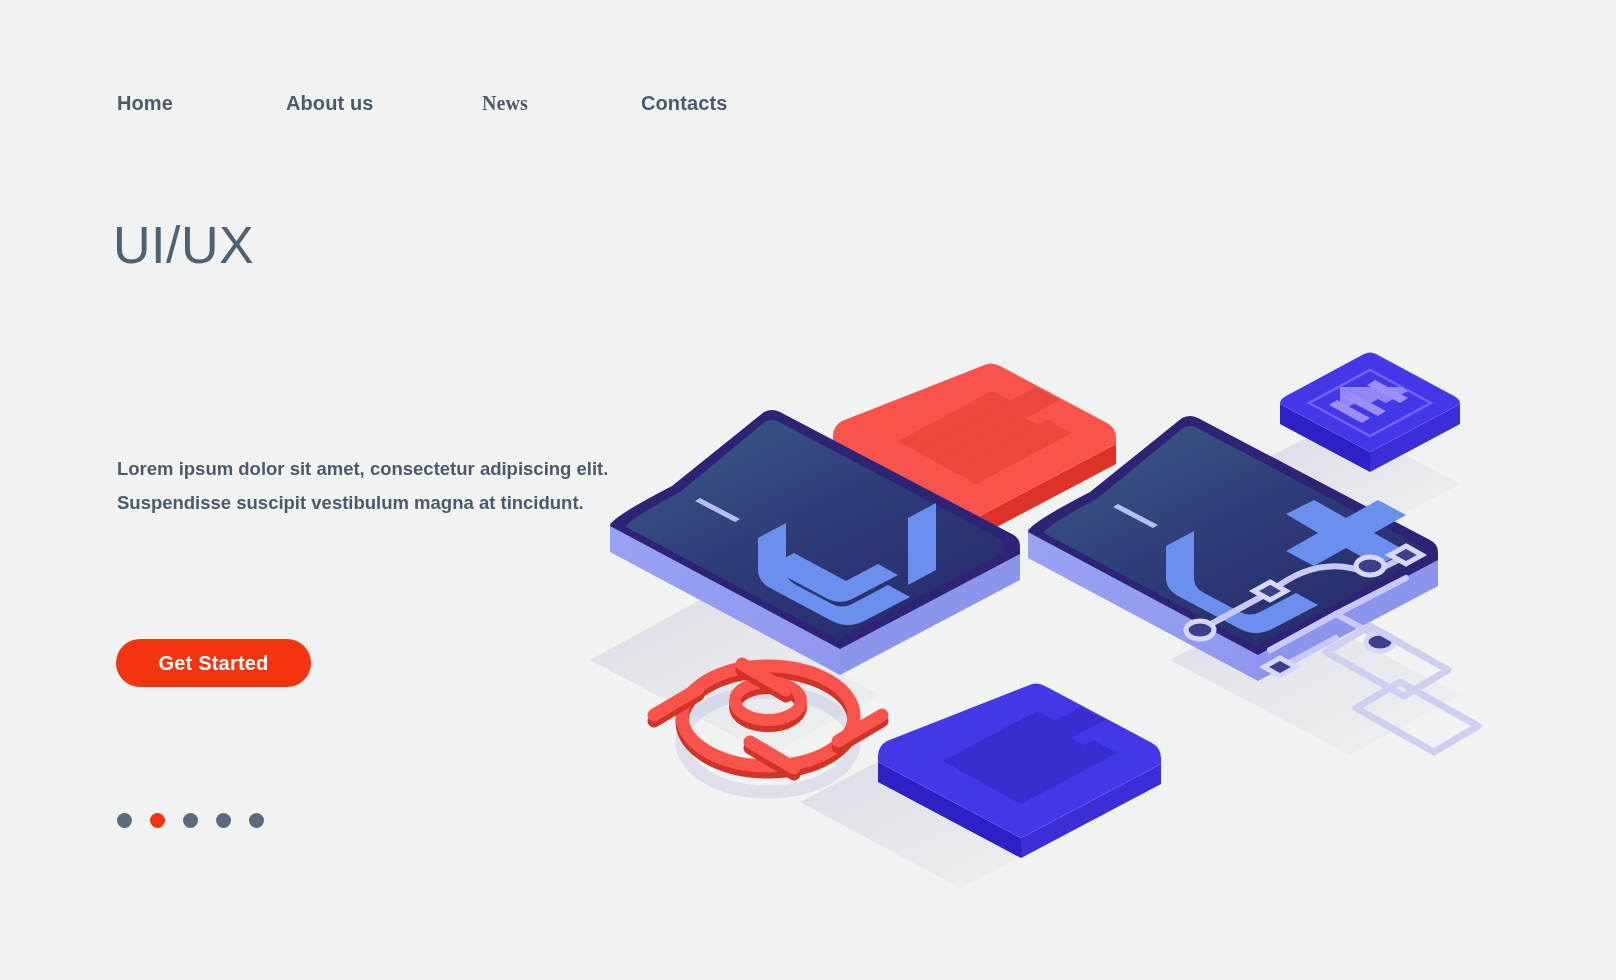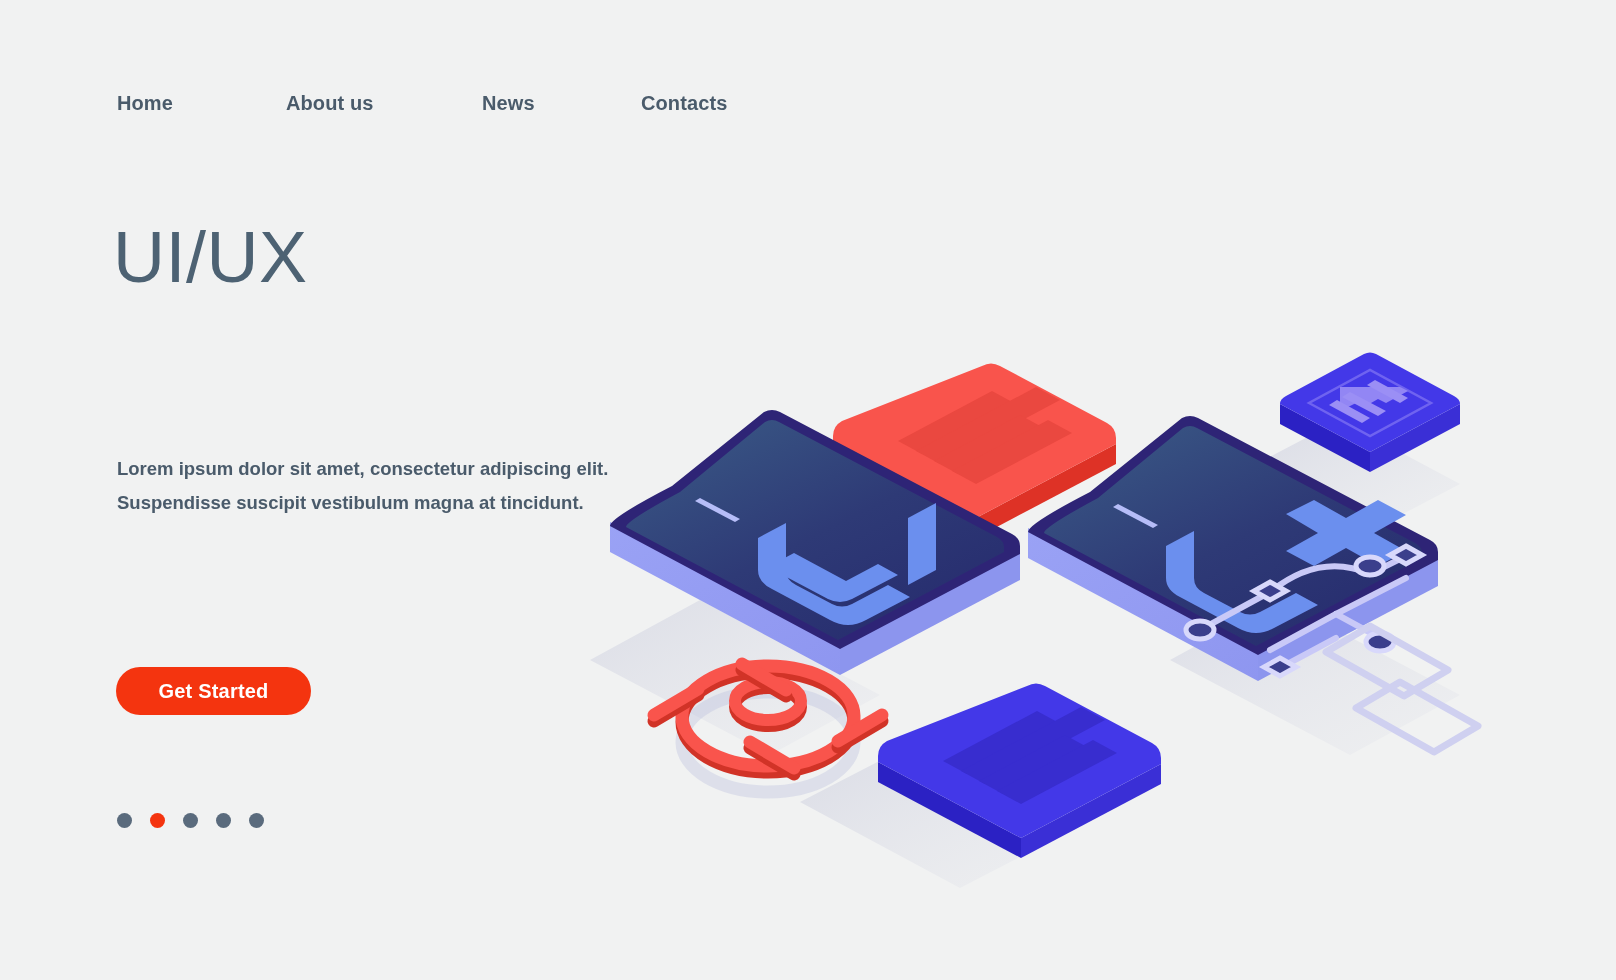--- a/index.html
+++ b/index.html
@@ -36,31 +36,31 @@
     font-size: 20px;
     font-weight: 600;
     color: #4a5b6b;
     letter-spacing: 0.1px;
     text-decoration: none;
     cursor: pointer;
     white-space: nowrap;
   }
   .nav-item:nth-child(1) { width: 169px; }
   .nav-item:nth-child(2) { width: 196px; }
-  .nav-item:nth-child(3) { width: 159px; }
+  .nav-item:nth-child(3) { width: 159px; font-family: Liberation Serif, serif; }
 
   
   .headline {
     position: absolute;
     left: 113px;
     top: 216px;
     width: 560px;
   }
   .headline-line {
-    font-size: 72px;
+    font-size: 52px;
     font-weight: 300;
     color: #4d6273;
     line-height: 1.14;
     letter-spacing: 0.5px;
     white-space: nowrap;
   }
 
   
   .lede {
     position: absolute;
@@ -88,21 +88,20 @@
     background: #f4340f;
     color: #ffffff;
     font-family: "Liberation Sans", sans-serif;
     font-size: 20px;
     font-weight: 700;
     letter-spacing: 0.2px;
     cursor: pointer;
     display: flex;
     align-items: center;
     justify-content: center;
-    margin-top: 28px;
   }
 
   
   .dots {
     position: absolute;
     left: 117px;
     top: 813px;
     display: flex;
     gap: 18px;
     align-items: center;

